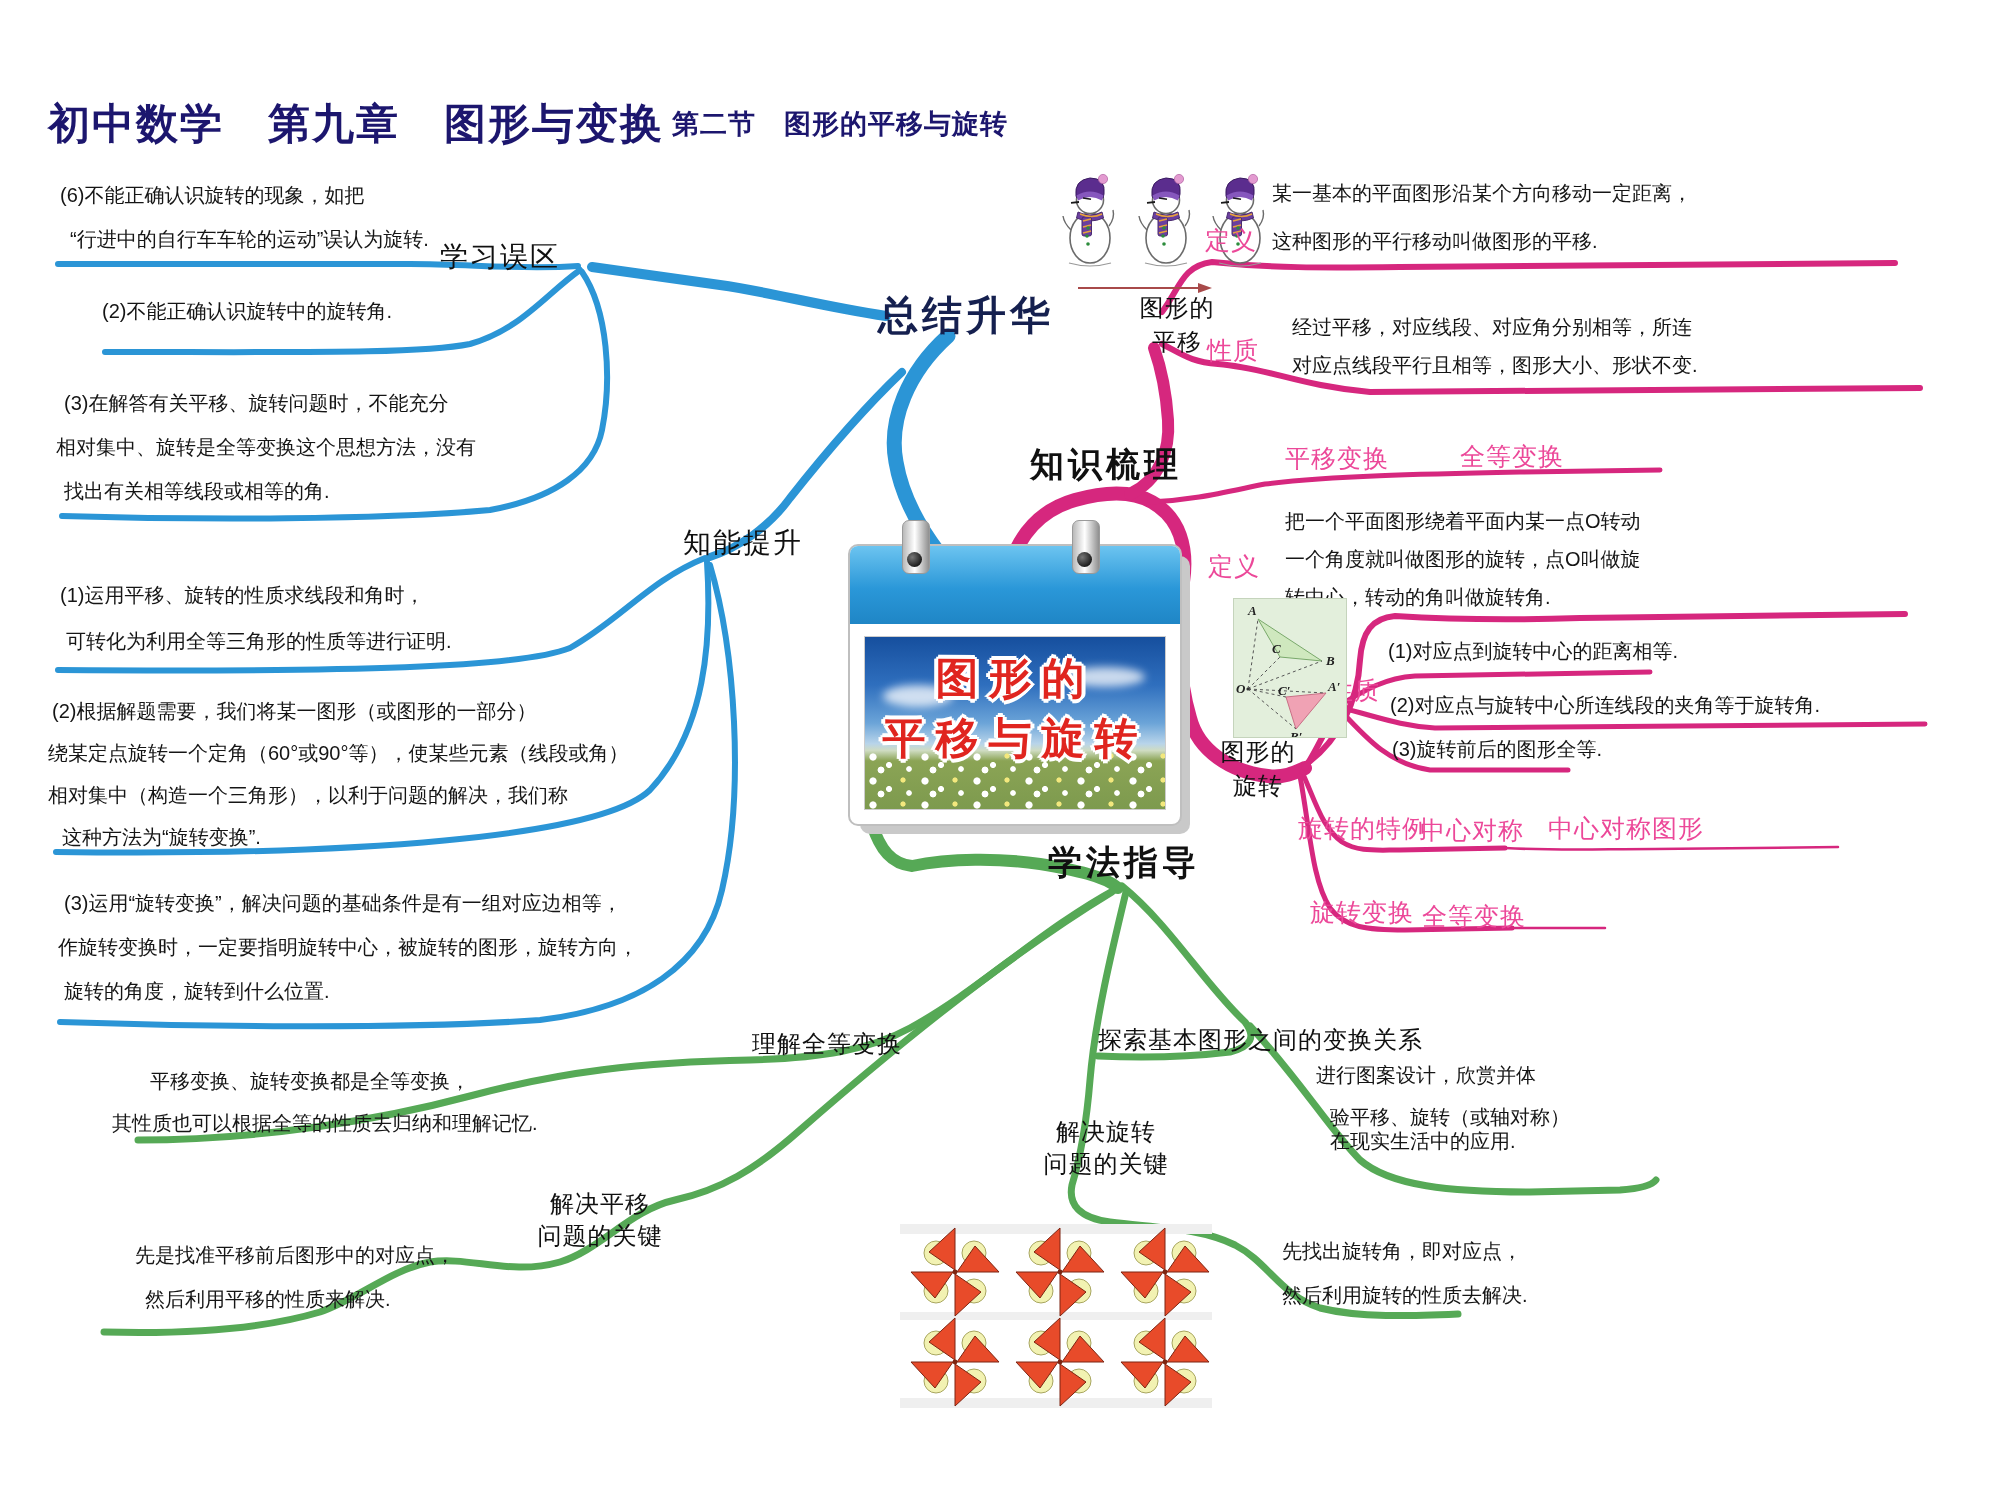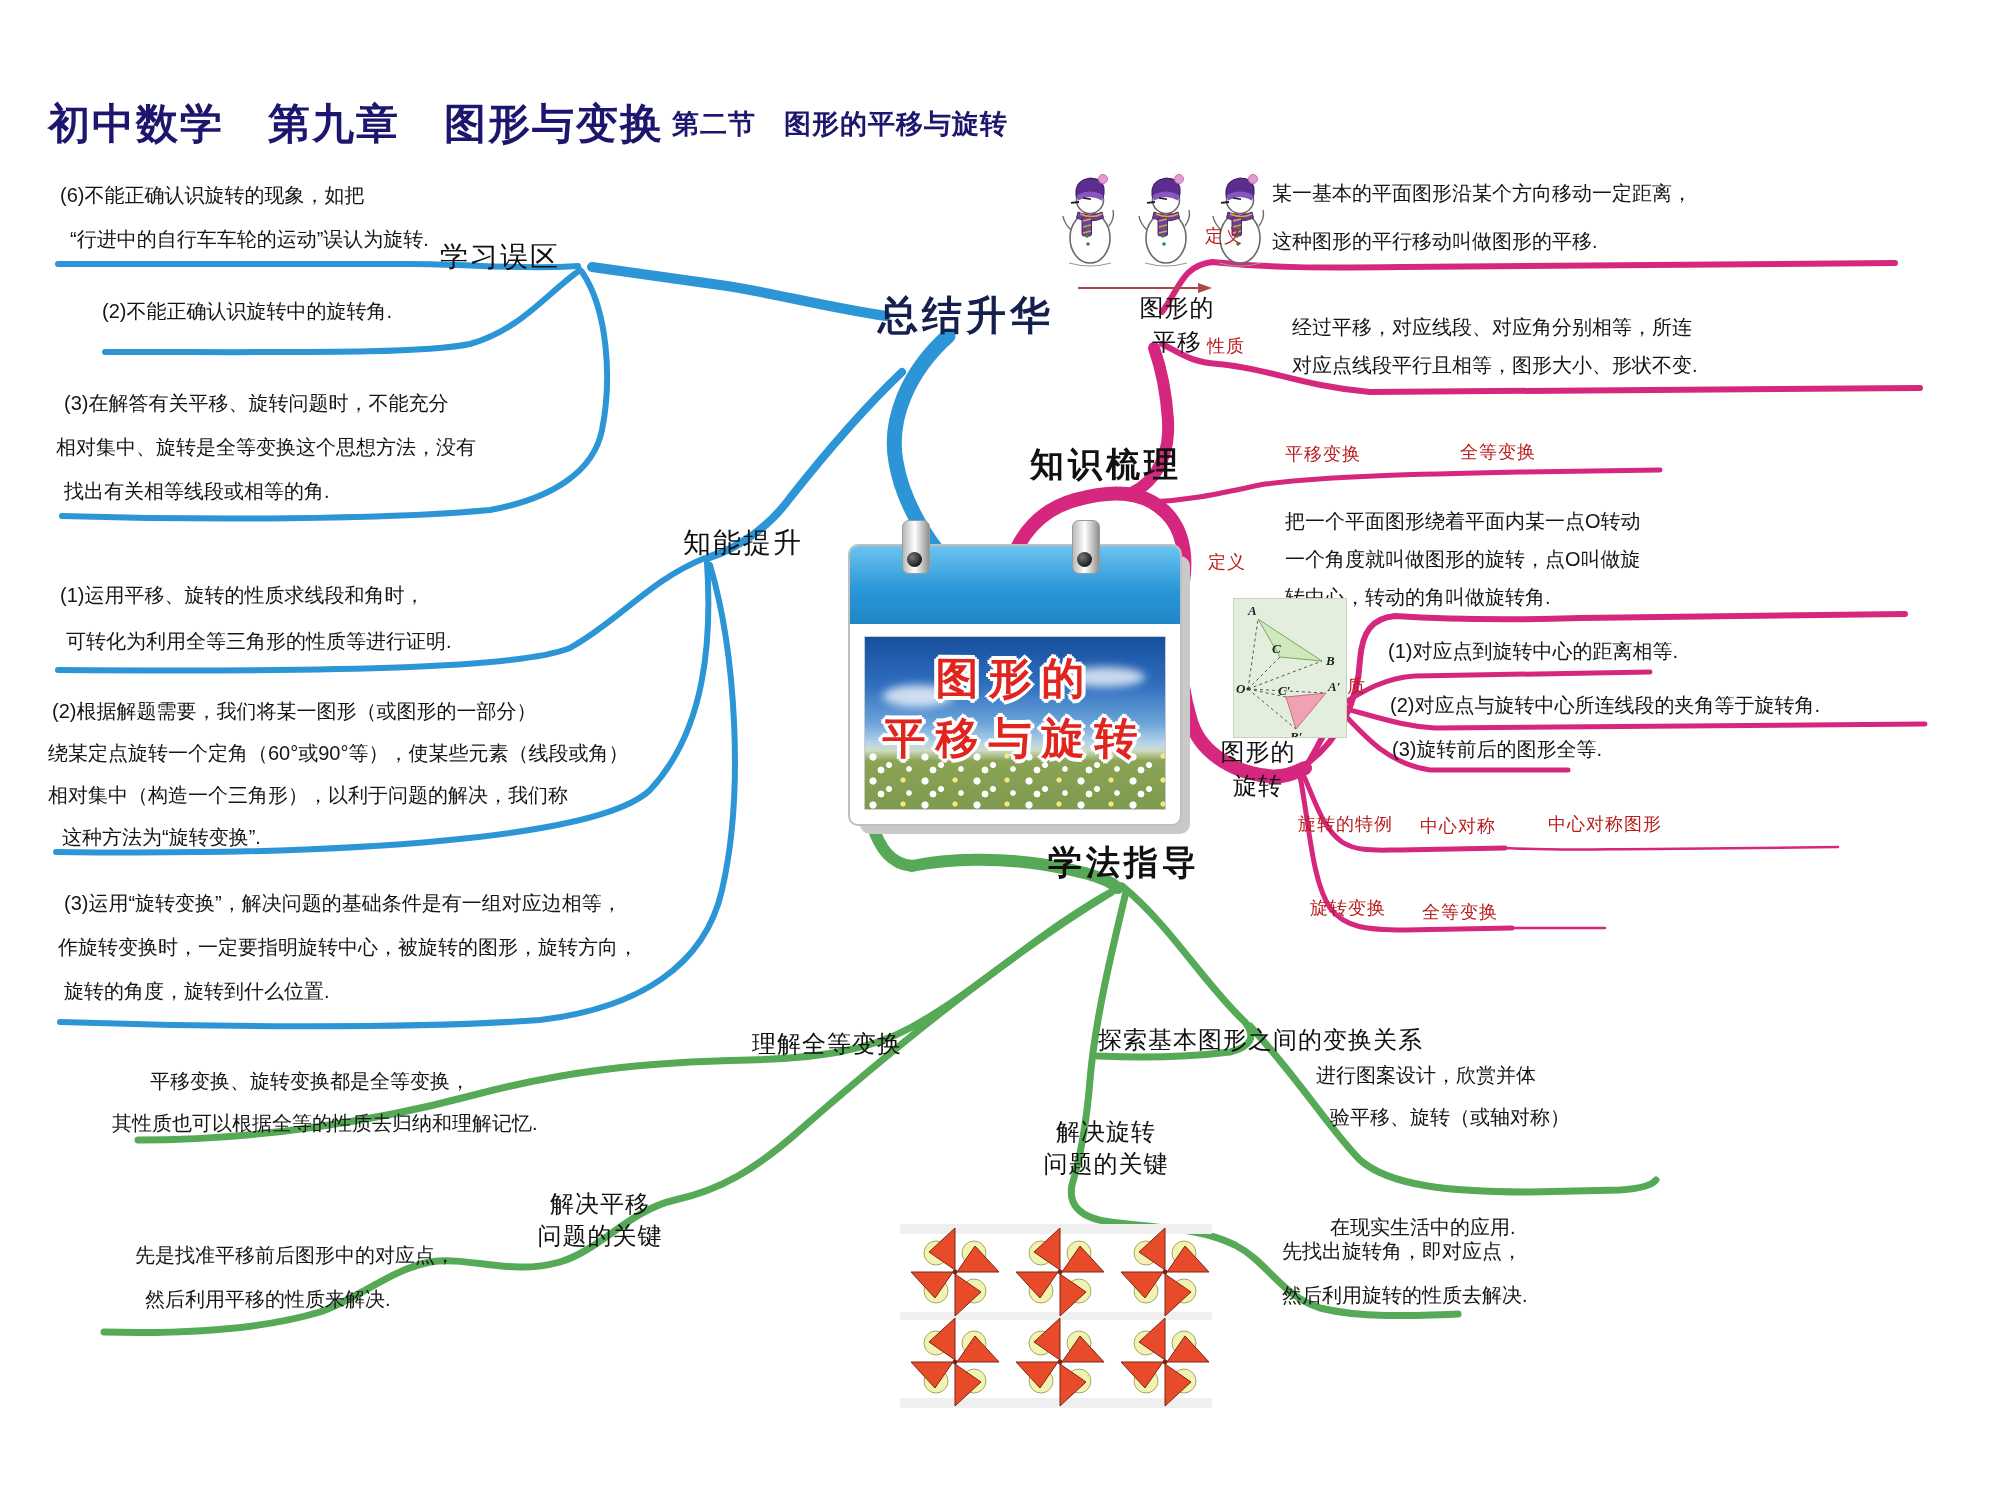--- a/index.html
+++ b/index.html
@@ -6,21 +6,21 @@
   body{width:2000px;height:1486px;position:relative;overflow:hidden;
        font-family:"Liberation Sans", sans-serif;color:#111;}
   .abs{position:absolute;white-space:nowrap;}
   .title-main{font-size:42px;font-weight:bold;color:#1c166e;letter-spacing:2px;}
   .title-sec{font-size:27px;font-weight:bold;color:#1c166e;letter-spacing:1px;}
   .body-text{font-size:20px;color:#151515;}
   .node-big{font-size:40px;font-weight:bold;color:#15204f;letter-spacing:4px;}
   .node-big.black{color:#101010;}
   .node-mid{font-size:28px;color:#101010;letter-spacing:2px;}
   .node-small{font-size:24px;color:#101010;letter-spacing:1px;}
-  .label-sm{font-size:18px;color:#b91c1c;letter-spacing:1px;}
+  .label-sm{font-size:25px;color:#ec4899;letter-spacing:1px;}
   svg.layer{position:absolute;left:0;top:0;}
   
   .cal-shadow{position:absolute;left:860px;top:556px;width:330px;height:278px;
       background:#c9c9c9;border-radius:10px;}
   .calendar{position:absolute;left:848px;top:544px;width:330px;height:278px;
       background:#ffffff;border-radius:10px;border:2px solid #bfbfbf;}
   .cal-header{position:absolute;left:0;top:0;right:0;height:78px;border-radius:8px 8px 0 0;
       background:linear-gradient(180deg,#6cc4f0 0%,#2a97d8 55%,#1f86c6 100%);}
   .cal-tab{position:absolute;top:-26px;width:26px;height:52px;border-radius:7px;
       background:linear-gradient(90deg,#b9b9b9,#ffffff 45%,#8f8f8f);border:1px solid #9a9a9a;}
@@ -251,13 +251,13 @@
 <div class="abs body-text" style="left:145px;top:1286px;">然后利用平移的性质来解决.</div>
 
 <div class="abs node-small" style="left:1006px;top:1116px;width:200px;text-align:center;">解决旋转</div>
 <div class="abs node-small" style="left:1006px;top:1148px;width:200px;text-align:center;">问题的关键</div>
 <div class="abs body-text" style="left:1282px;top:1238px;">先找出旋转角，即对应点，</div>
 <div class="abs body-text" style="left:1282px;top:1282px;">然后利用旋转的性质去解决.</div>
 
 <div class="abs node-small" style="left:1098px;top:1024px;">探索基本图形之间的变换关系</div>
 <div class="abs body-text" style="left:1316px;top:1062px;">进行图案设计，欣赏并体</div>
 <div class="abs body-text" style="left:1330px;top:1104px;">验平移、旋转（或轴对称）</div>
-<div class="abs body-text" style="left:1330px;top:1214px;">在现实生活中的应用.</div>
+<div class="abs body-text" style="left:1330px;top:1128px;">在现实生活中的应用.</div>
 
 </body></html>

